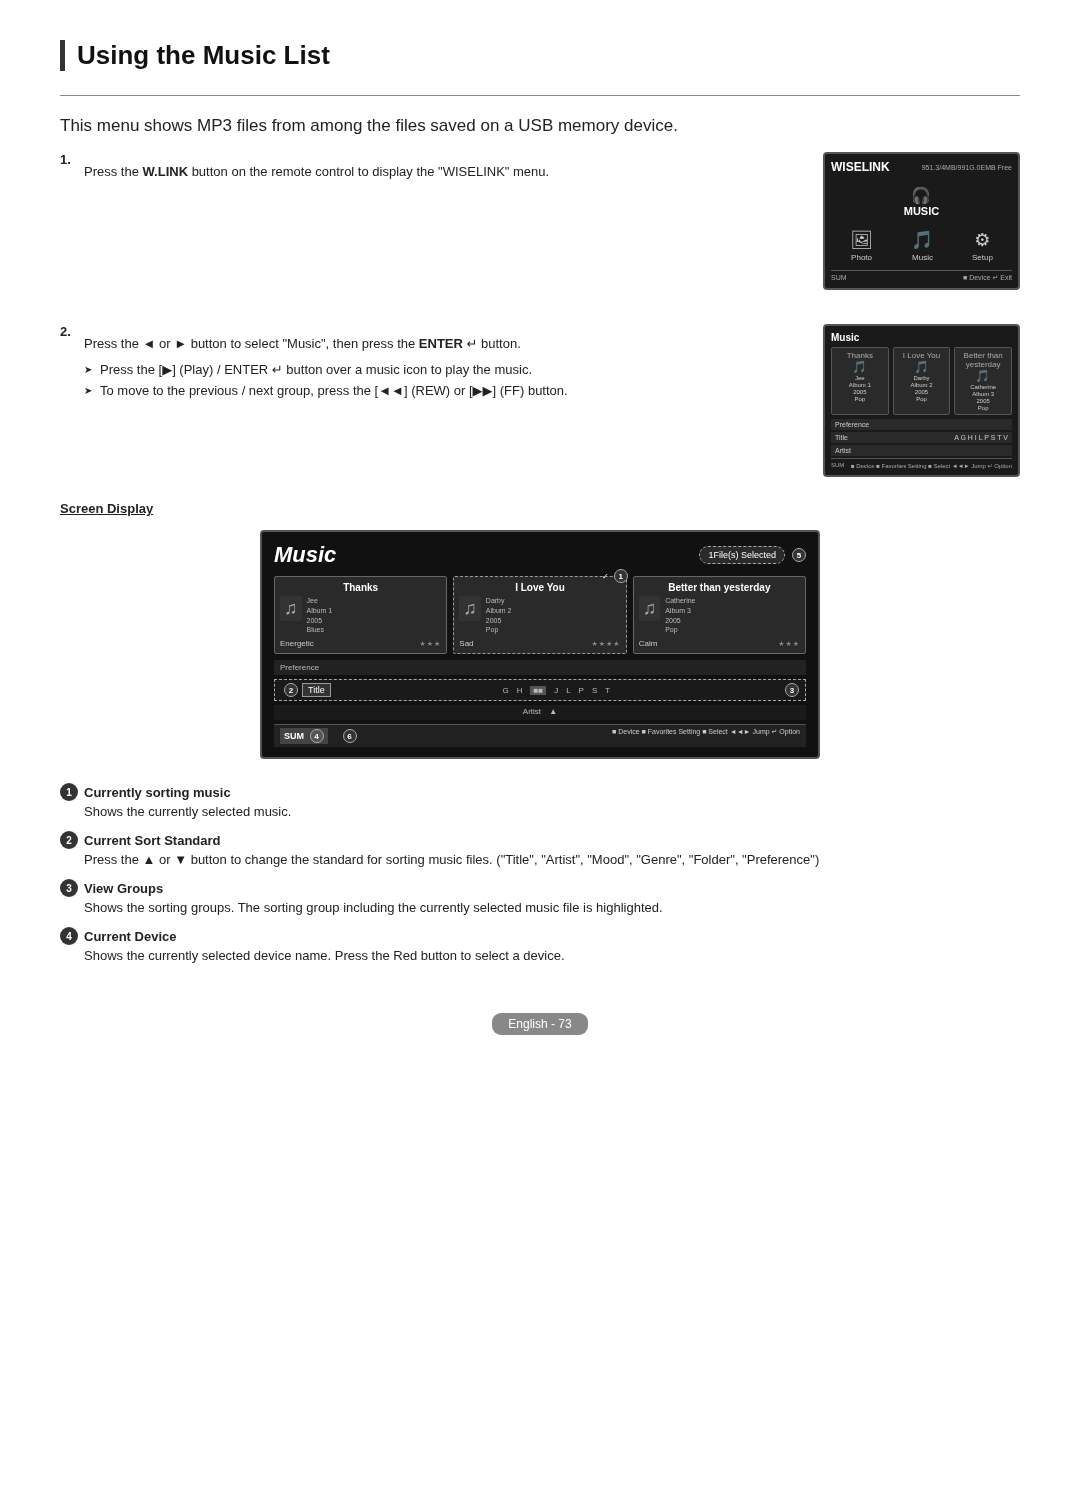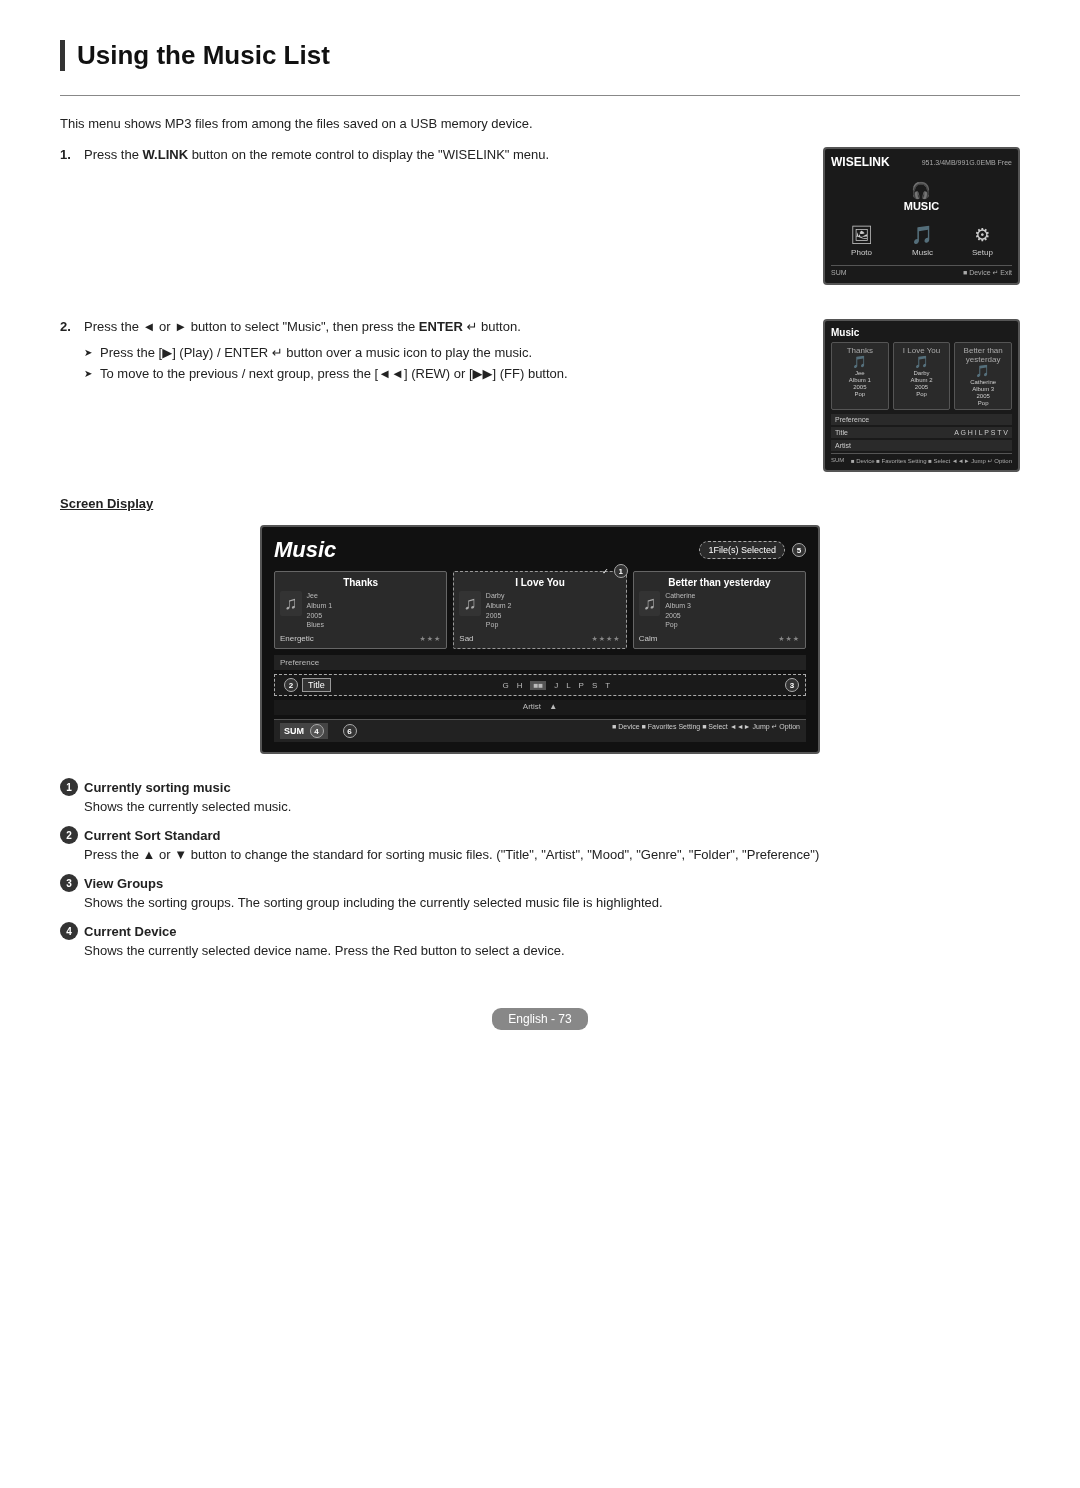--- a/index.html
+++ b/index.html
@@ -25,39 +25,40 @@
       color: #111;
     }
     hr.title-divider {
       border: none;
       border-top: 1.5px solid #888;
       margin: 6px 0 20px 0;
     }
 
     
     .intro-text {
-      font-size: 13px;
+      font-size: 17px;
       margin-bottom: 16px;
       color: #222;
     }
 
     
     .step {
       display: flex;
       margin-bottom: 24px;
     }
     .step-num {
       font-size: 13px;
       font-weight: bold;
       min-width: 18px;
       margin-right: 6px;
     }
     .step-content {
       flex: 1;
       font-size: 13px;
+      margin-top: 12px;
     }
     .step-content b { font-weight: bold; }
     .bullet-list {
       list-style: none;
       margin-top: 8px;
     }
     .bullet-list li {
       padding: 3px 0 3px 16px;
       position: relative;
       font-size: 13px;

